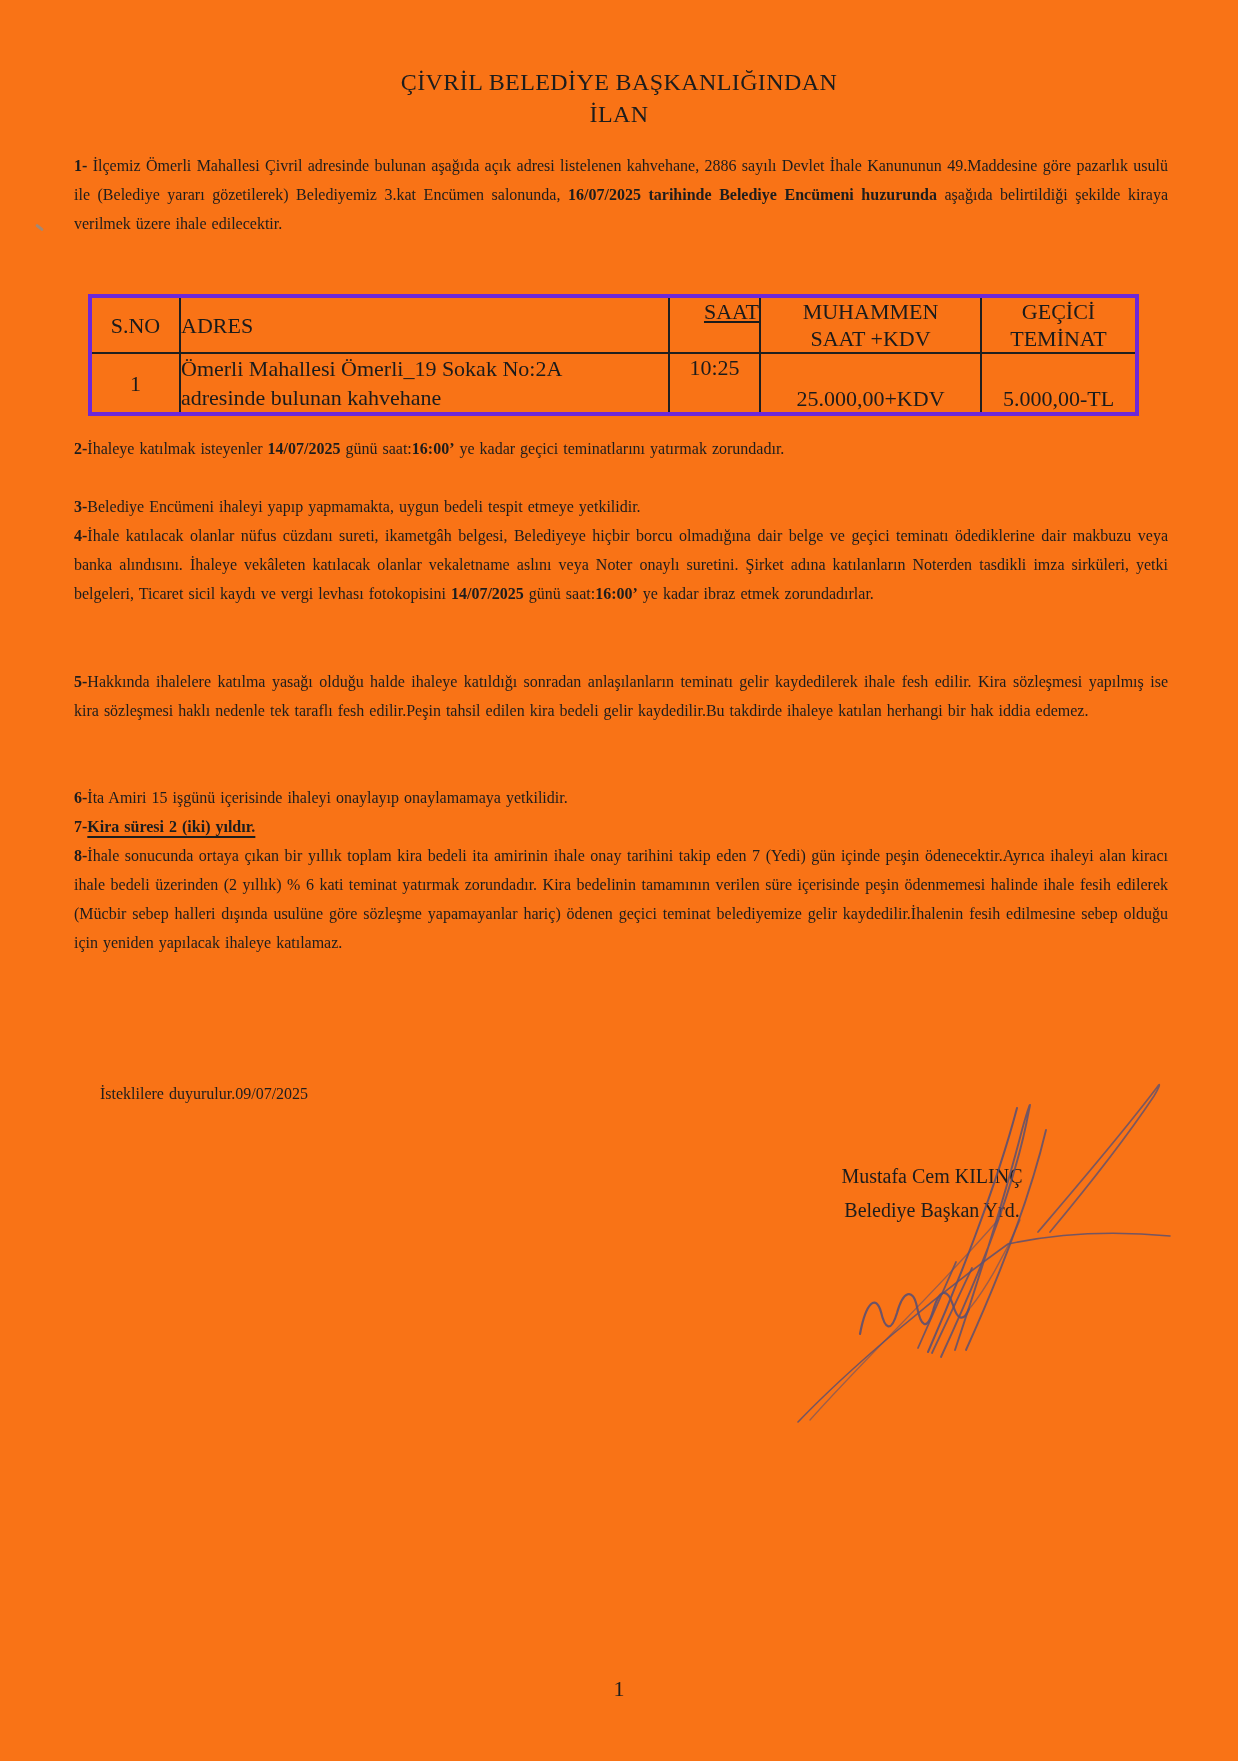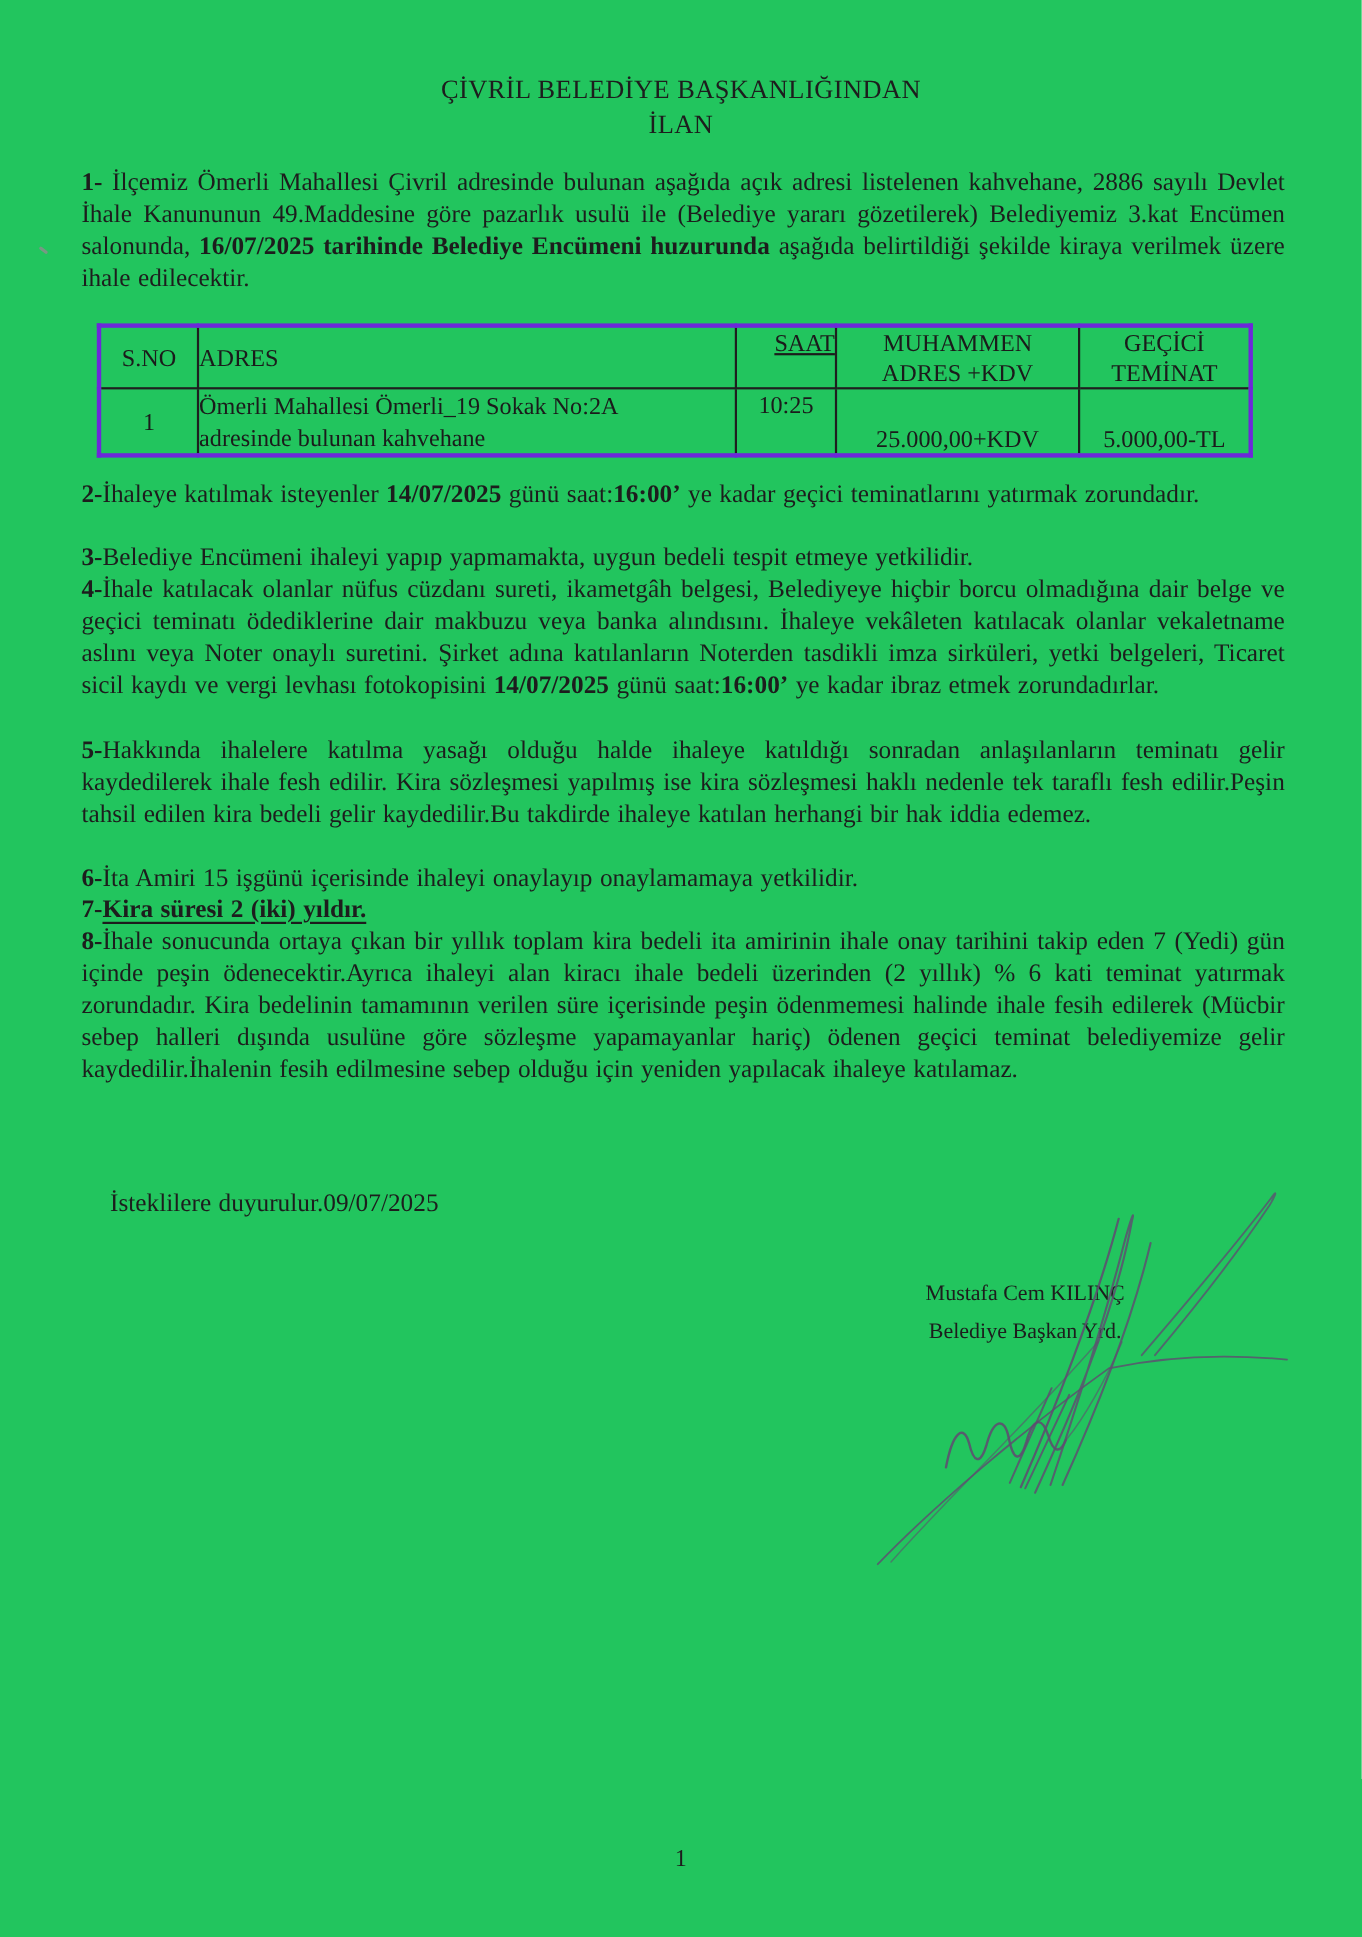--- a/index.html
+++ b/index.html
@@ -1,28 +1,28 @@
 <!DOCTYPE html>
 <html><head>
 <meta charset="utf-8">
 <style>
   html,body{margin:0;padding:0;background:#ffffff;}
   .page{
     position:relative;width:1238px;height:1761px;margin:0 auto;
-    background:#22c55e;overflow:hidden;
+    background:#f97316;overflow:hidden;
     font-family:"Liberation Serif","DejaVu Serif",serif;
     color:#1d1d1d;
   }
   .doc-header{
     position:absolute;top:66px;left:0;width:100%;
     text-align:center;font-size:24px;line-height:32px;letter-spacing:.4px;
   }
   .para{
     position:absolute;left:74px;width:1094px;
-    font-size:23px;line-height:29px;text-align:justify;word-spacing:1px;
+    font-size:16px;line-height:29px;text-align:justify;word-spacing:1px;
   }
   .para.single{text-align:left;}
   .para.indent{text-indent:26px;}
   .b{font-weight:bold;}
   .u{text-decoration:underline;text-decoration-thickness:2px;text-underline-offset:4px;}
   table.tbl{
     position:absolute;top:294px;left:88px;
     border-collapse:collapse;table-layout:fixed;
     font-size:22px;line-height:27px;color:#1b1b1b;
     border:4px solid #6d28d9;
@@ -71,21 +71,21 @@
         <col style="width:221px">
         <col style="width:156px">
     </colgroup>
     <thead>
       <tr>
         <th class="h-sno">S.NO</th>
         <th class="h-adres">ADRES</th>
         <th class="h-saat">SAAT</th>
         <th class="h-two">
           <div>MUHAMMEN</div>
-          <div>ADRES +KDV</div>
+          <div>SAAT +KDV</div>
         </th>
         <th class="h-two">
           <div>GEÇİCİ</div>
           <div>TEMİNAT</div>
         </th>
       </tr>
     </thead>
     <tbody>
       <tr>
         <td class="c-no">1</td>

